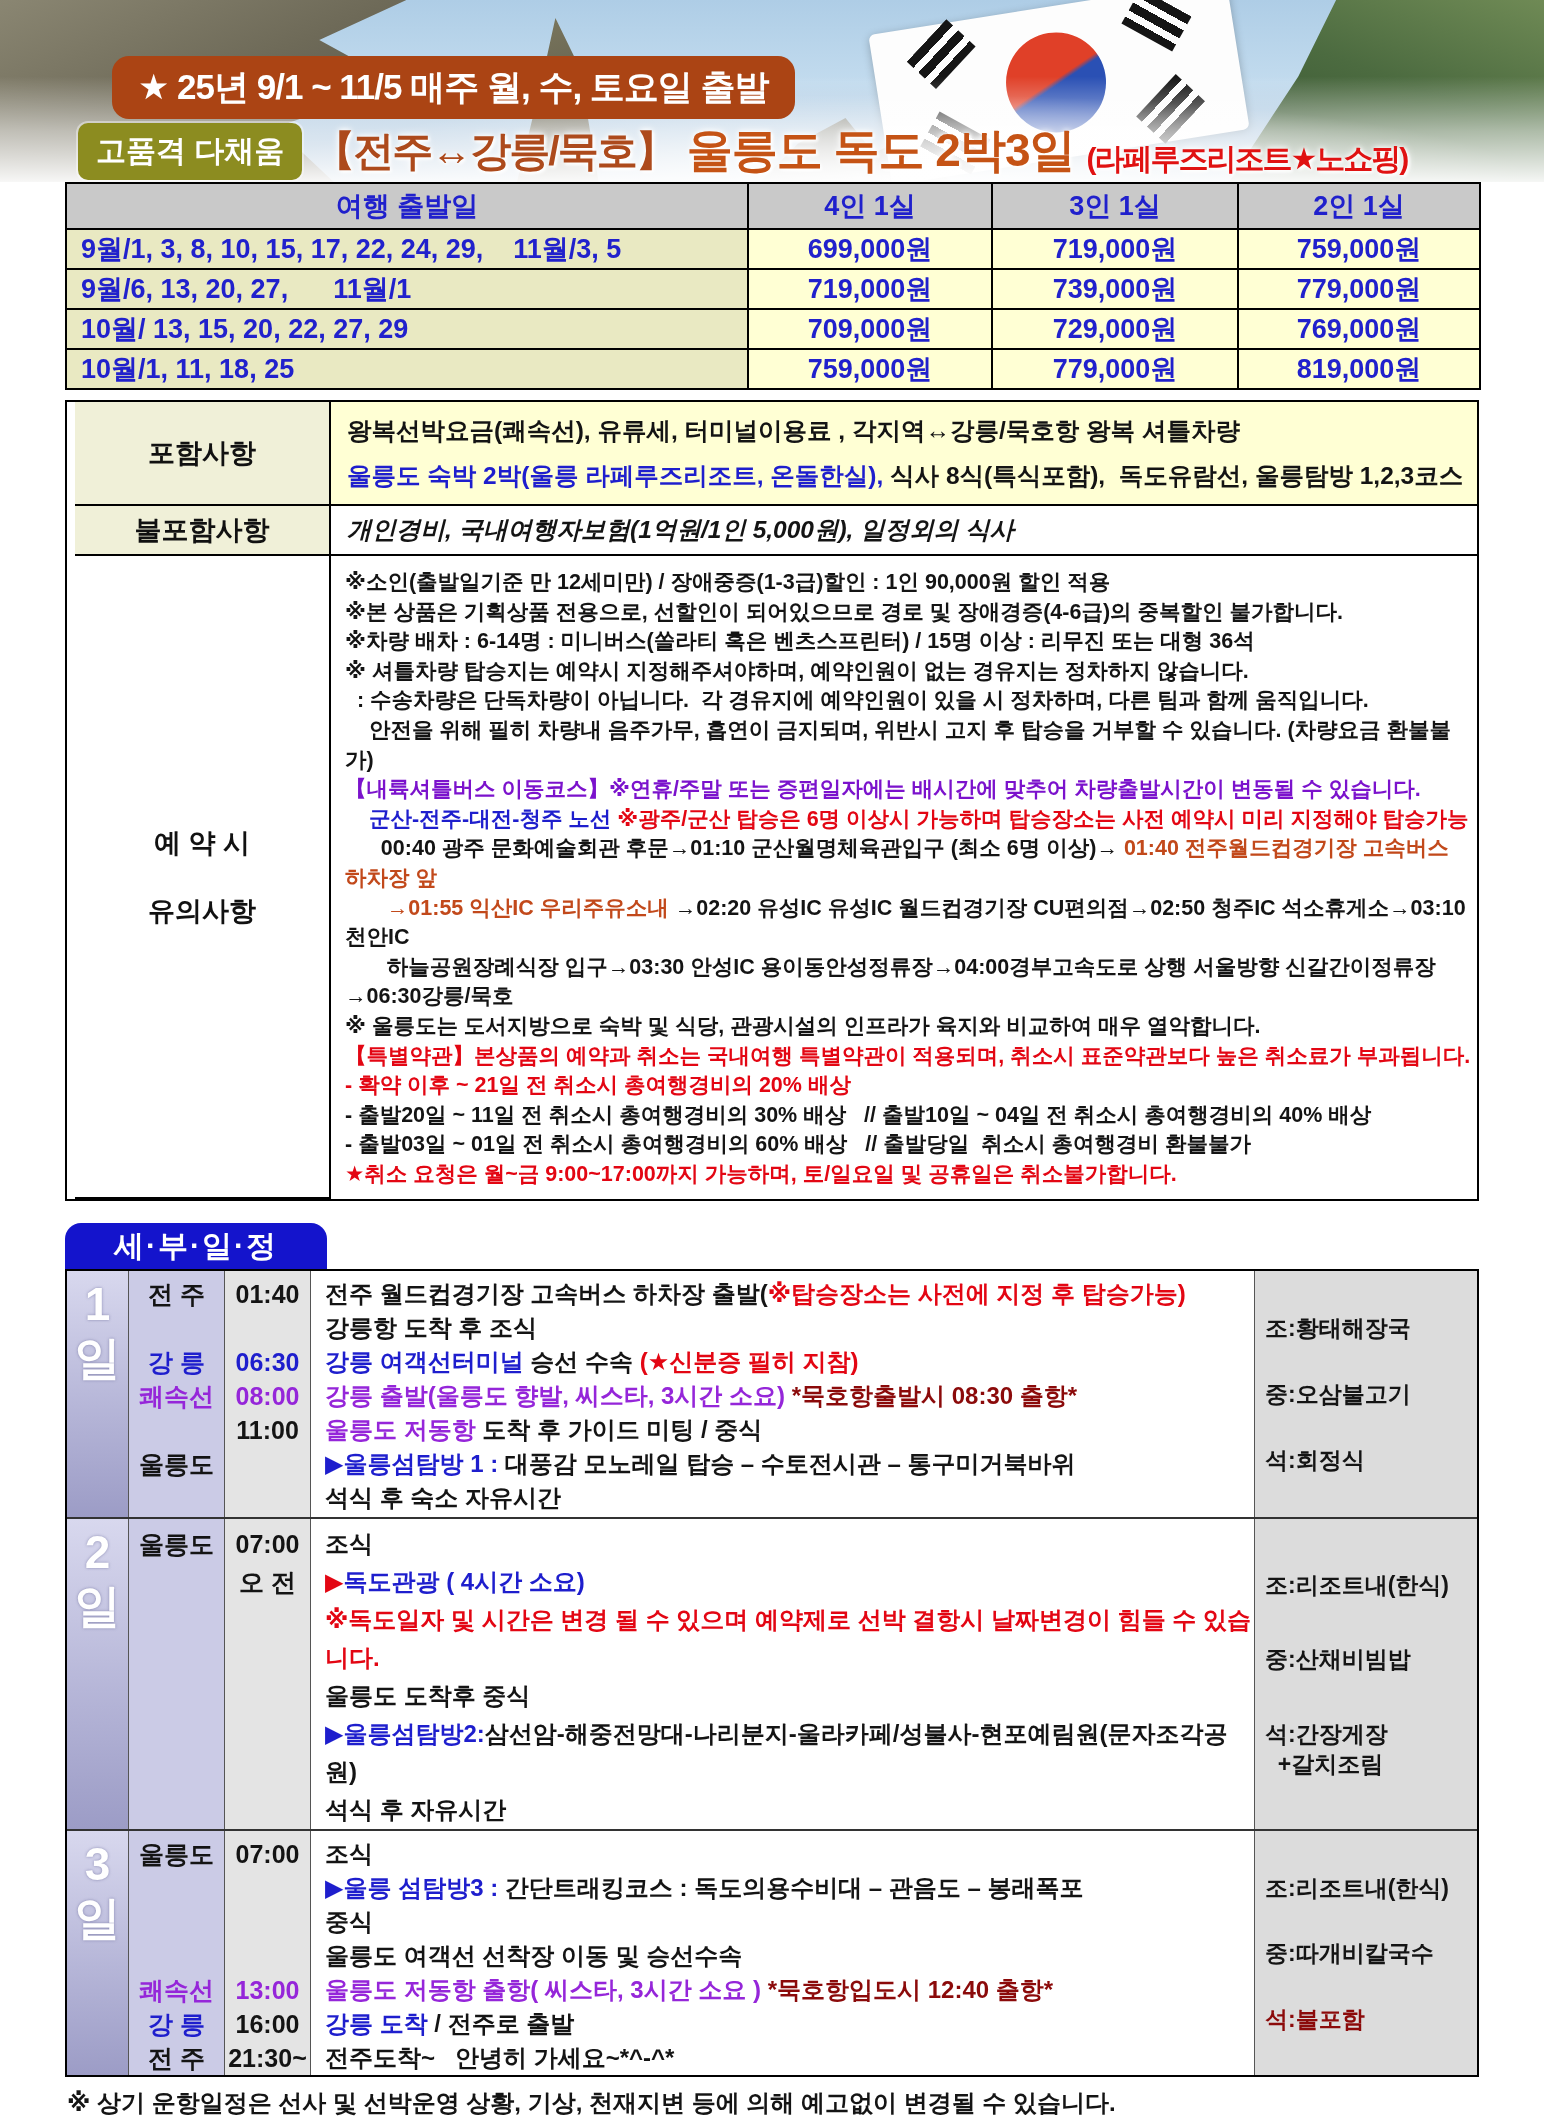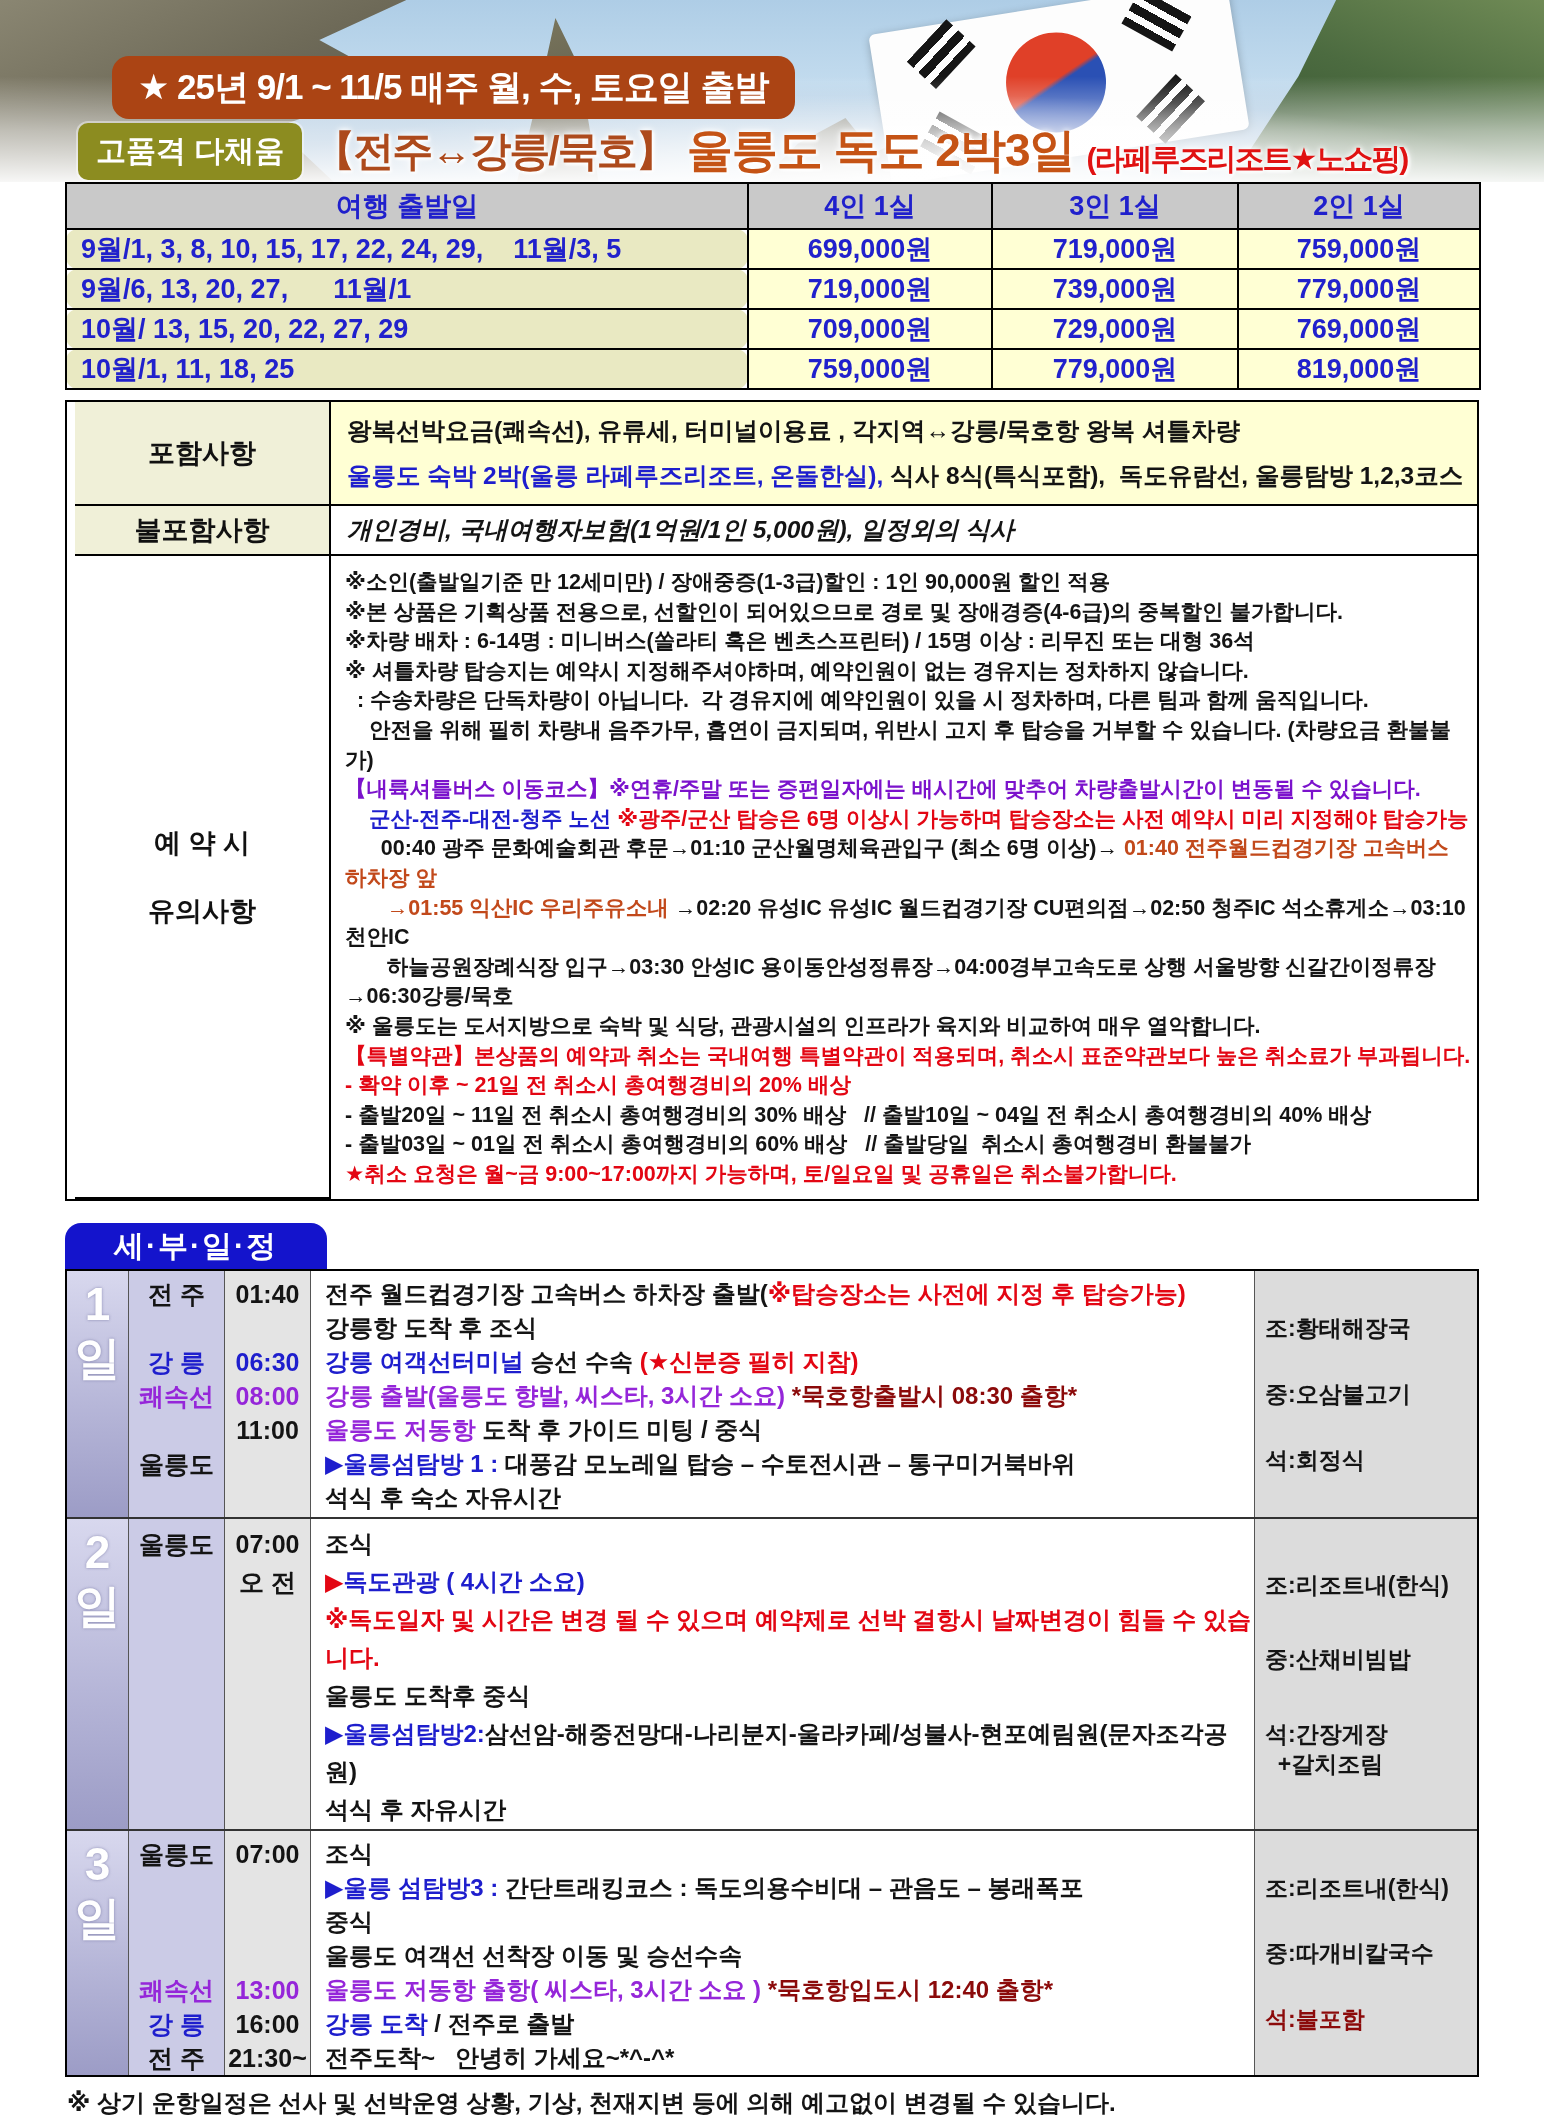--- a/index.html
+++ b/index.html
@@ -40,21 +40,21 @@
   .t-route{color:#ad4a1c;font-size:41px;font-weight:bold;letter-spacing:-2px;}
   .t-main{color:#c55315;font-size:46px;font-weight:bold;letter-spacing:-1px;}
   .t-suffix{color:#e01212;font-size:30px;font-weight:bold;letter-spacing:-2px;margin-top:16px;}
   
   .content{width:1414px;margin:0 auto;}
   
   table.price{border-collapse:collapse;table-layout:fixed;width:1414px;margin-top:0;}
   table.price th,table.price td{border:2px solid #000;}
   table.price th{height:42px;background:#c9c9c9;color:#2020cc;font-size:27px;font-weight:bold;}
   table.price td{height:33px;color:#2121cc;font-size:27px;font-weight:bold;white-space:pre;}
-  td.dcell{background:#e9e9c2;text-align:left;padding-left:14px;border-radius:12px;}
+  td.dcell{background:#e9e9c2;text-align:left;padding-left:14px;}
   td.pcell{background:#ffffd4;text-align:center;}
   
   .info{width:1410px;margin:10px auto 0;border:2px solid #000;display:grid;grid-template-columns:264px 1fr;}
   .i-label{border-right:2px solid #000;border-bottom:2px solid #000;display:flex;flex-direction:column;gap:32px;
         align-items:center;justify-content:center;font-weight:bold;font-size:27px;color:#111;margin-left:8px;}
   .yel{background:#f0f0d8;}
   .i-content{border-bottom:2px solid #000;padding:6px 8px 6px 16px;font-size:24.5px;font-weight:bold;}
   .inc{background:#ffffd4;}
   .inc .line{line-height:45px;}
   .exc .line{line-height:36px;font-style:italic;}

